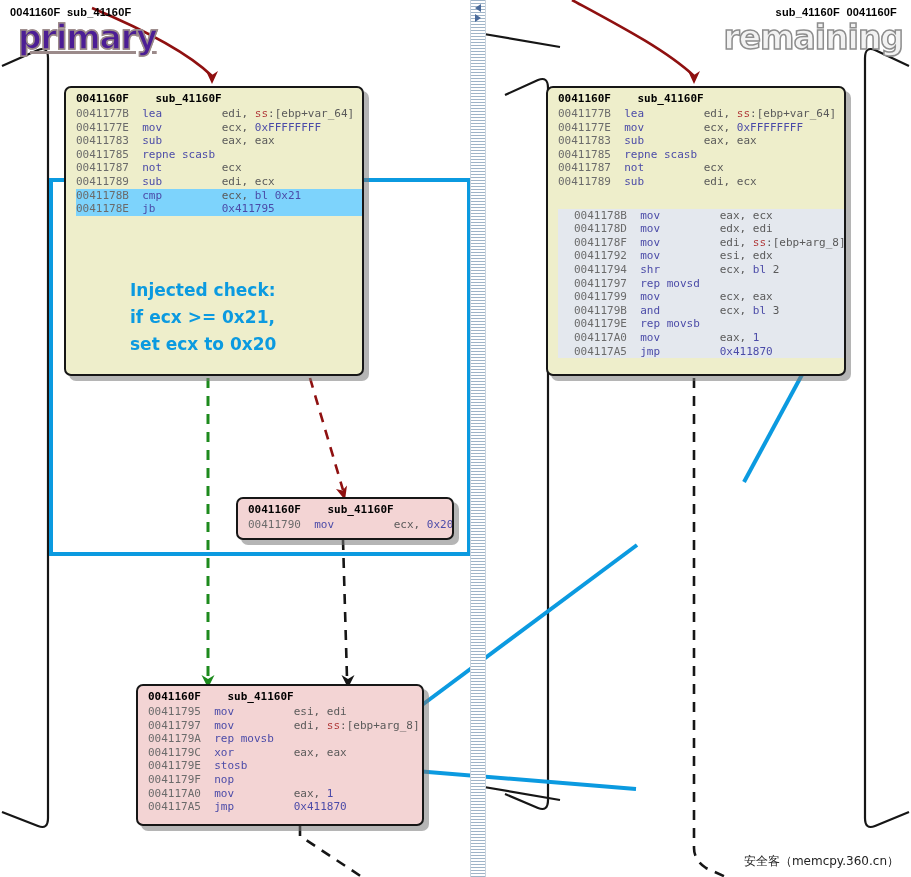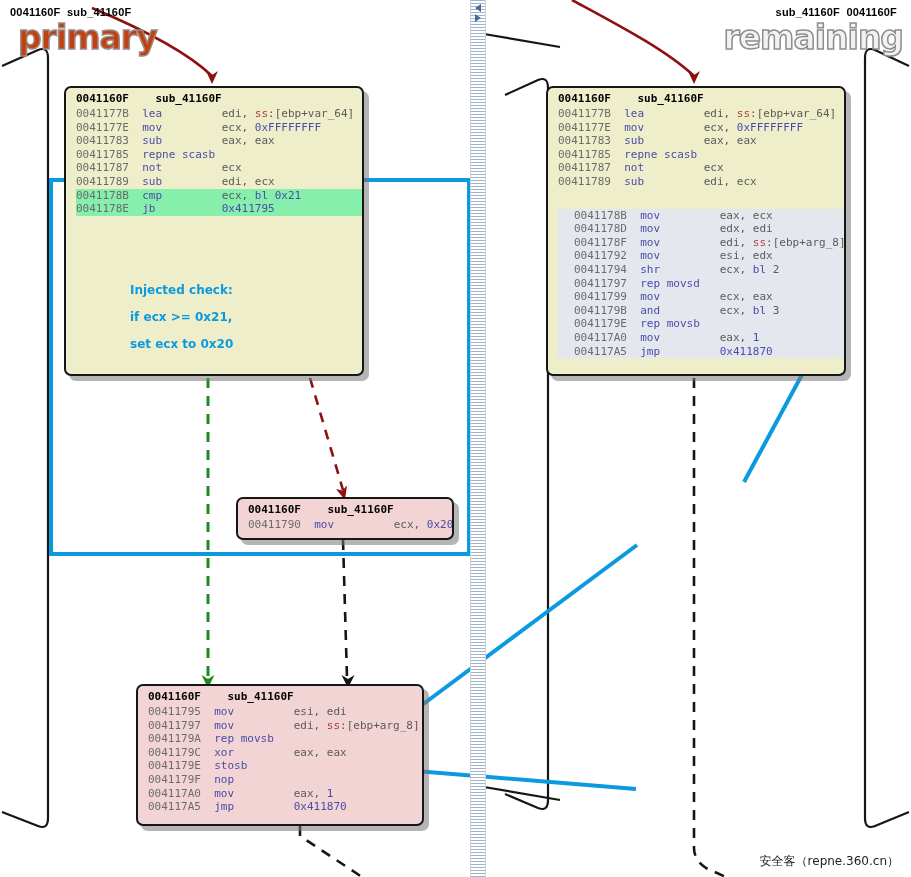--- a/index.html
+++ b/index.html
@@ -9,22 +9,22 @@
   #stage{position:absolute;left:0;top:0;width:911px;height:877px;}
 
   svg.layer{position:absolute;left:0;top:0;width:911px;height:877px;
             pointer-events:none;}
 
   
   .panel-head{position:absolute;font-size:11px;font-weight:bold;color:#000;
               letter-spacing:0.2px;white-space:pre;}
   .watermark-word{position:absolute;font-size:33px;font-weight:bold;
      font-family:"DejaVu Sans",sans-serif;letter-spacing:-1px;}
-  .wm-primary{color:#c2410c;-webkit-text-stroke:1.5px #9b8a8a;
-     text-shadow:0 0 0 #f6dede;}
+  .wm-primary{color:#4c1d95;-webkit-text-stroke:1.5px #9b8a8a;
+     text-shadow:0 0 0 #f6dede;text-decoration:underline;}
   .wm-secondary{color:#f2f2f2;-webkit-text-stroke:1.5px #8d8d8d;}
 
   
   .node{position:absolute;border:2px solid #161616;border-radius:7px;
         box-shadow:5px 5px 0 rgba(120,120,120,.55);
         box-sizing:border-box;overflow:hidden;}
   .node.yellow{background:#eeeecb;}
   .node.pink{background:#f3d4d4;}
   .node-title{font-family:"DejaVu Sans Mono","Liberation Mono",monospace;
      font-size:11px;font-weight:bold;color:#000;padding:4px 0 2px 10px;
@@ -32,27 +32,27 @@
   .ins{font-family:"DejaVu Sans Mono","Liberation Mono",monospace;
      font-size:11px;line-height:13.6px;white-space:pre;padding-left:10px;
      color:#6b6b6b;letter-spacing:0px;}
   .ins .a{color:#6b6b6b;}
   .ins .m{color:#4b4ba8;}
   .ins .o{color:#5a5a5a;}
   .ins .seg{color:#b03a3a;}
   .ins .num{color:#4b4ba8;}
   .ins .bl{color:#4b4ba8;}
   .row{display:block;}
-  .row.hl-pink{background:#86efac;}
+  .row.hl-pink{background:#7dd3fc;}
   .row.hl-blue{background:#e4e8ee;padding-left:16px;}
 
   
   .anno{position:absolute;color:#0b9ae0;font-weight:bold;
         font-family:"DejaVu Sans",sans-serif;}
-  .anno-left{font-size:12px;line-height:27px;}
+  .anno-left{font-size:17px;line-height:27px;}
   .anno-right{font-size:17px;line-height:25.5px;width:258px;}
   .anno-zero{font-size:17px;}
 
   
   .splitter{position:absolute;top:0;width:14px;height:877px;
      background:
        repeating-linear-gradient(to bottom,#9fb4c8 0 1px,#ffffff 1px 3px);
      border-left:1px solid #c9d3dd;border-right:1px solid #c9d3dd;
      background-color:#f3f7fb;}
   .split-arrows{position:absolute;width:14px;top:2px;height:26px;}
@@ -149,14 +149,14 @@
   </div>
 
   <div class="anno anno-left" style="left:130px;top:277px;">
     <div>Injected check:</div>
     <div>if ecx &gt;= 0x21,</div>
     <div>set ecx to 0x20</div>
   </div>
 
 
 
-  <div class="sitemark">安全客（repne.360.cn）</div>
+  <div class="sitemark">安全客（memcpy.360.cn）</div>
 </div>
 
 </body></html>

